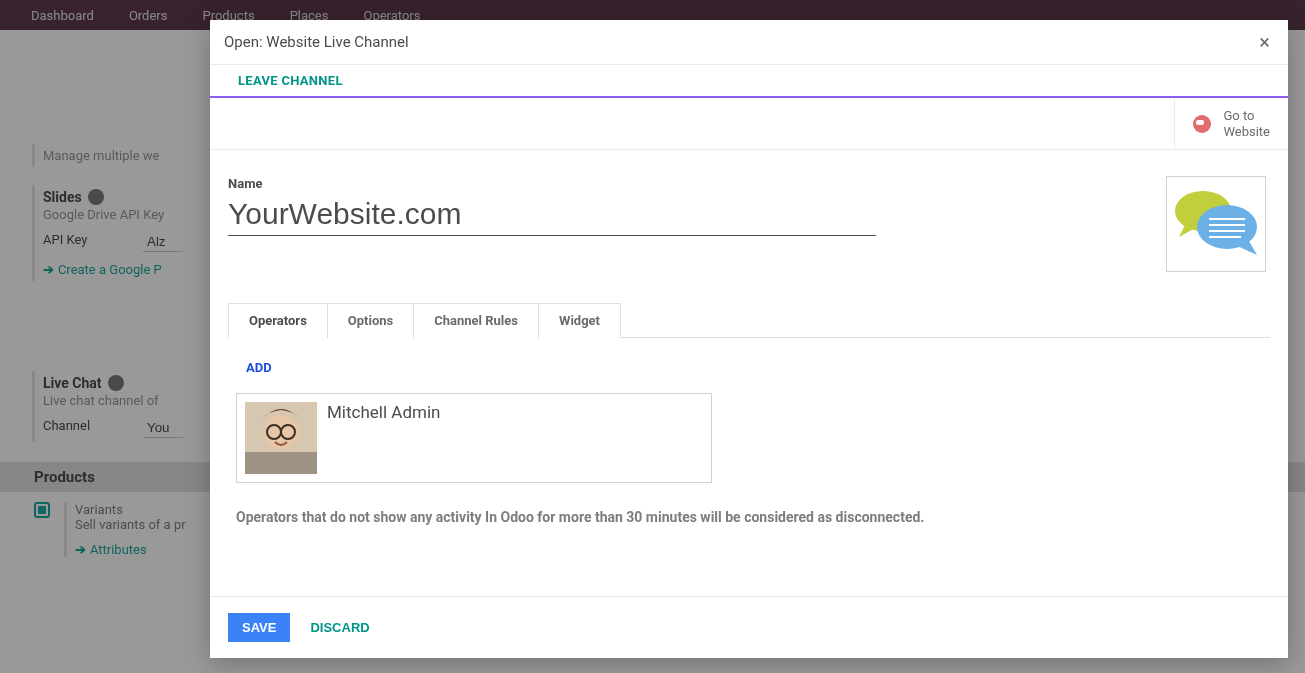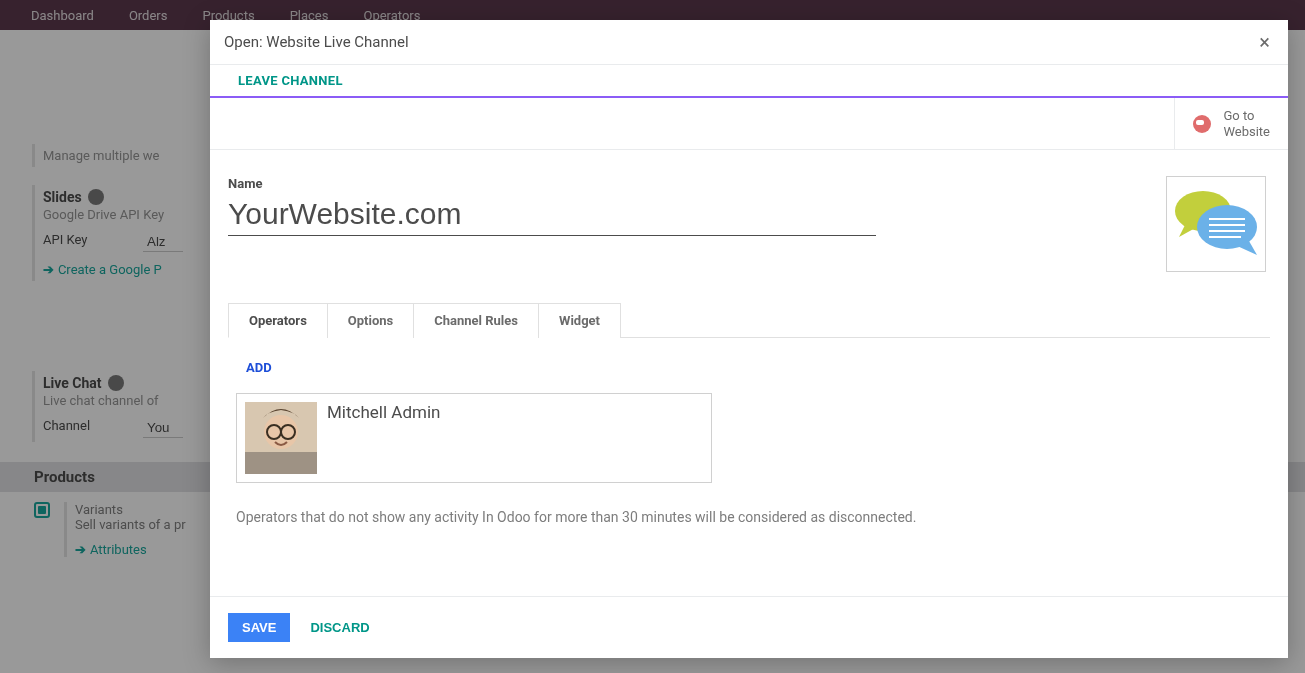--- a/index.html
+++ b/index.html
@@ -242,20 +242,21 @@
   .operator-card .avatar {
     width: 72px; height: 72px; margin-right: 10px; overflow: hidden;
   }
   .operator-card .op-name {
     font-size: 17px; color: #4c4c4c; margin-top: 0;
   }
   .helper-text {
     margin-top: 26px;
     color: #7d7d7d;
     font-size: 14px;
+    font-weight: bold;
   }
   .modal-footer {
     border-top: 1px solid #e9ebed;
     padding: 16px 18px;
     display: flex;
     align-items: center;
   }
   .btn-primary {
     background: #3b82f6;
     color: #fff;

